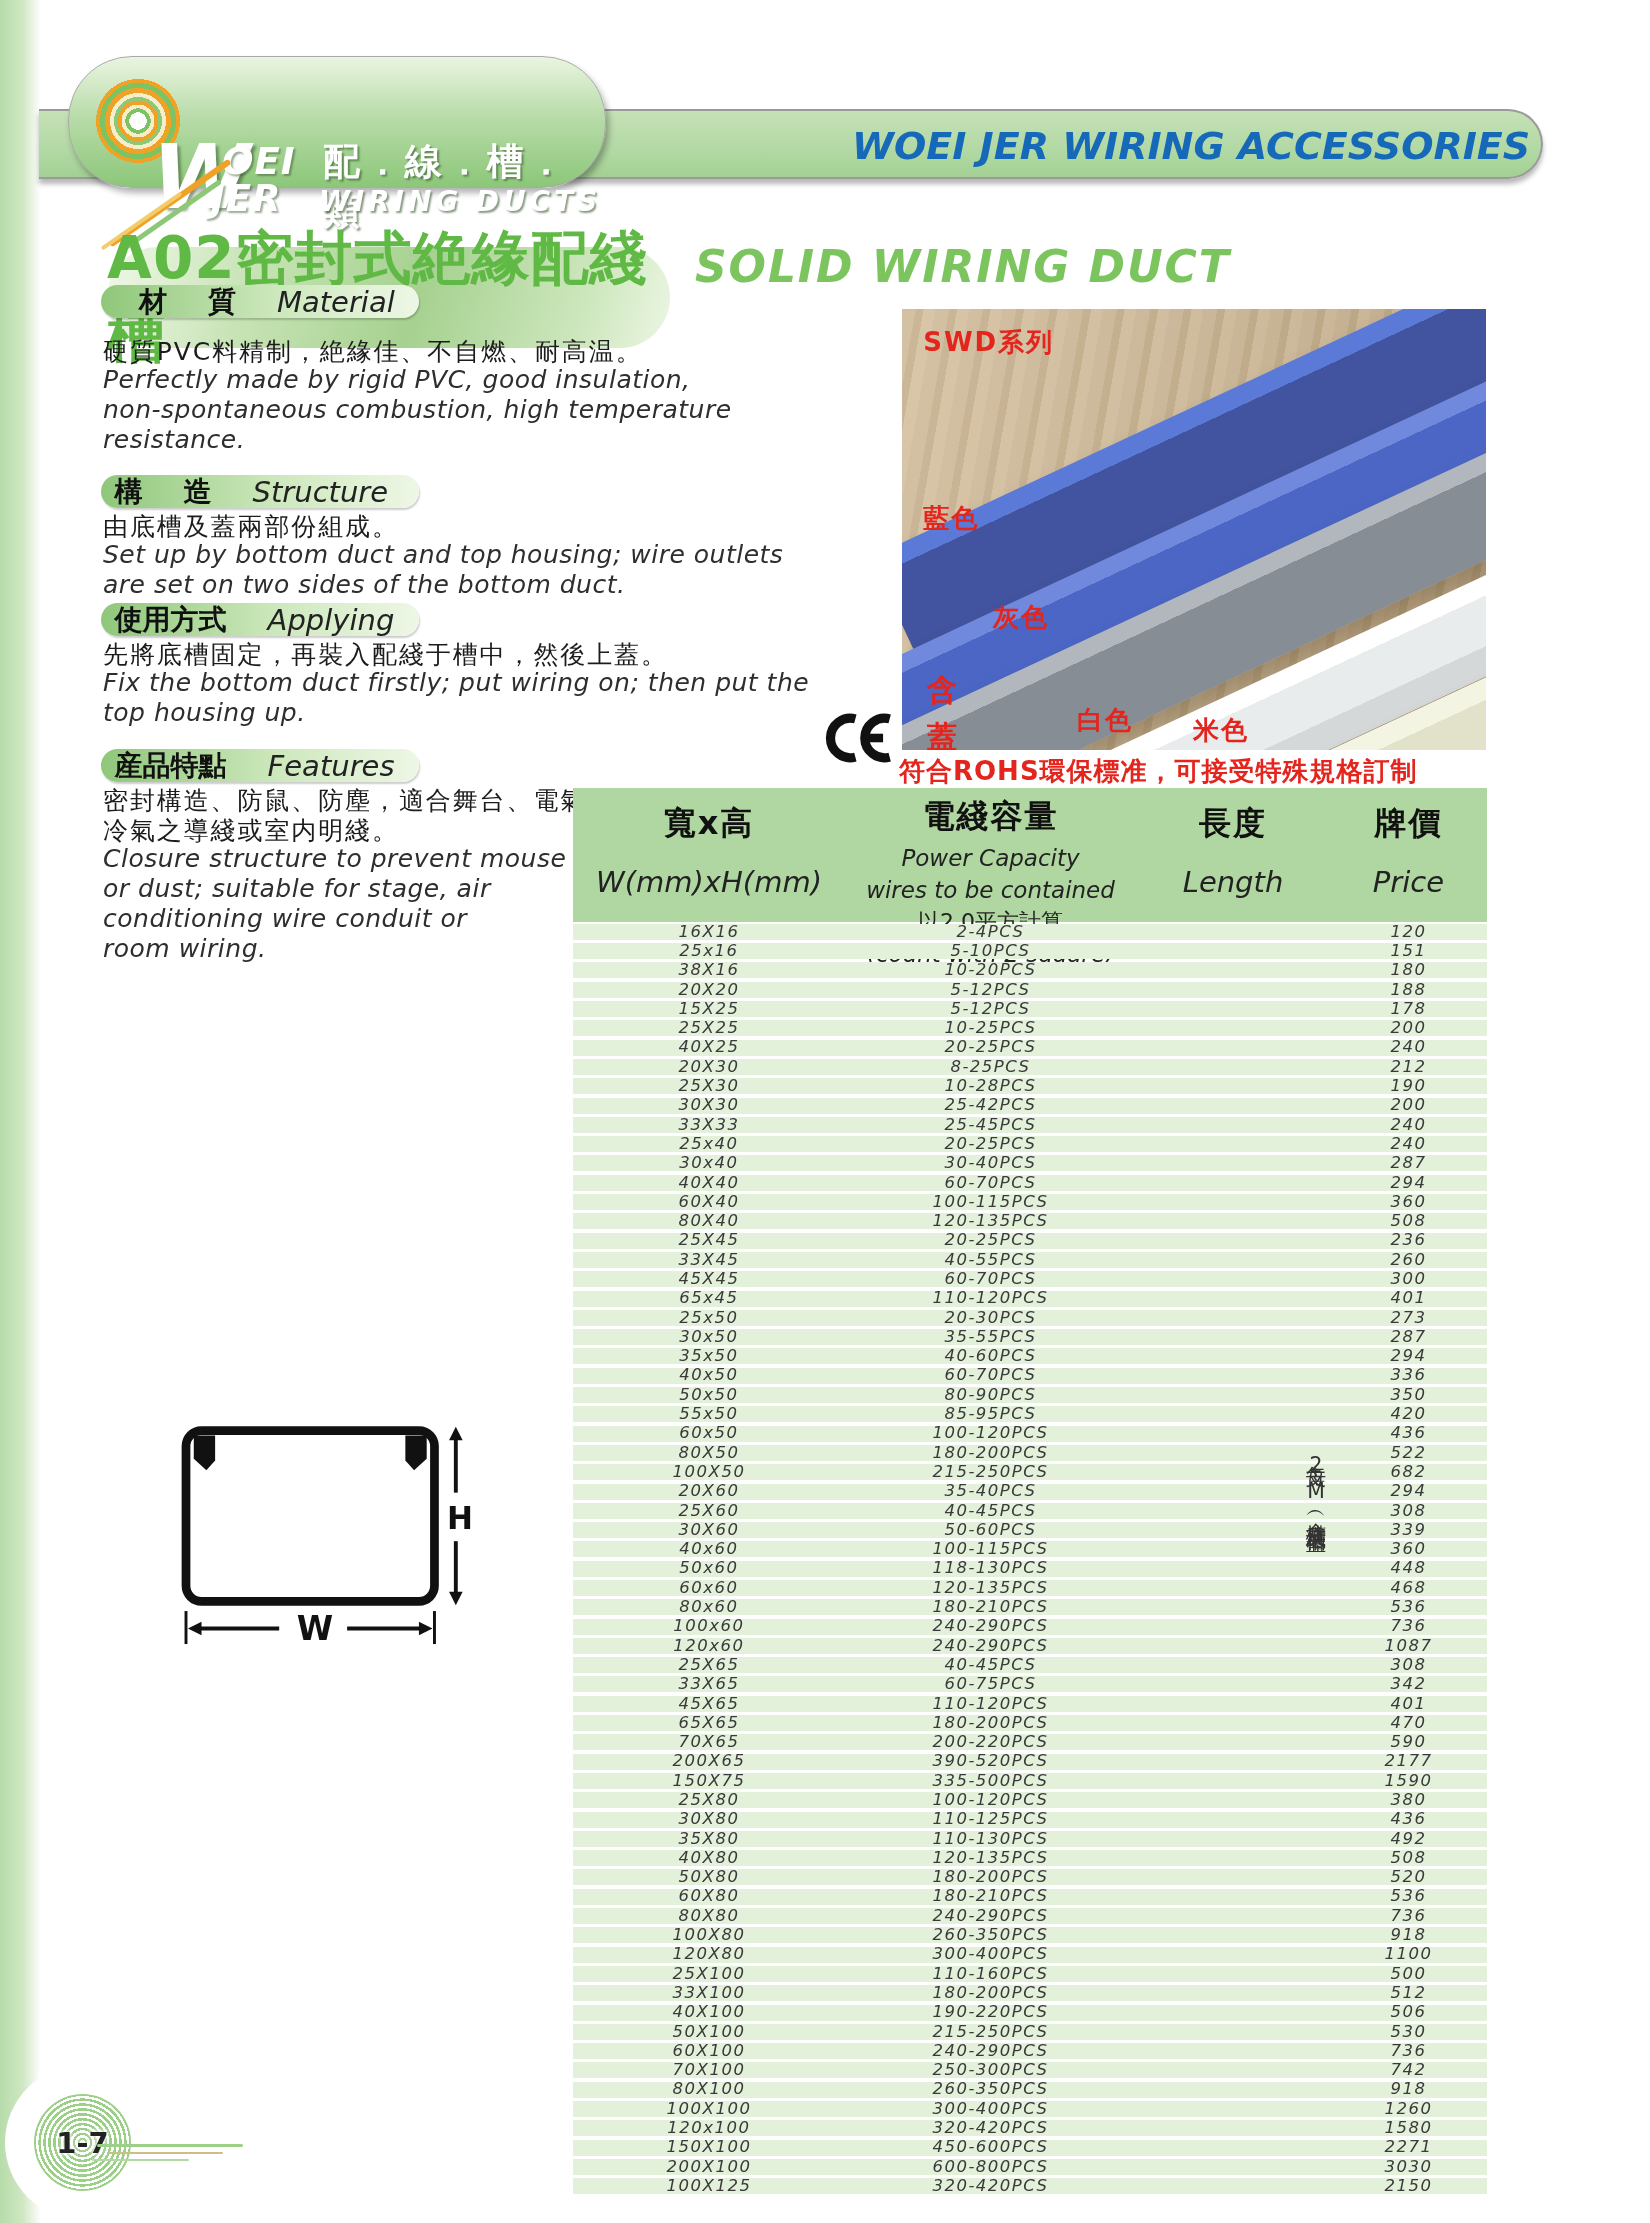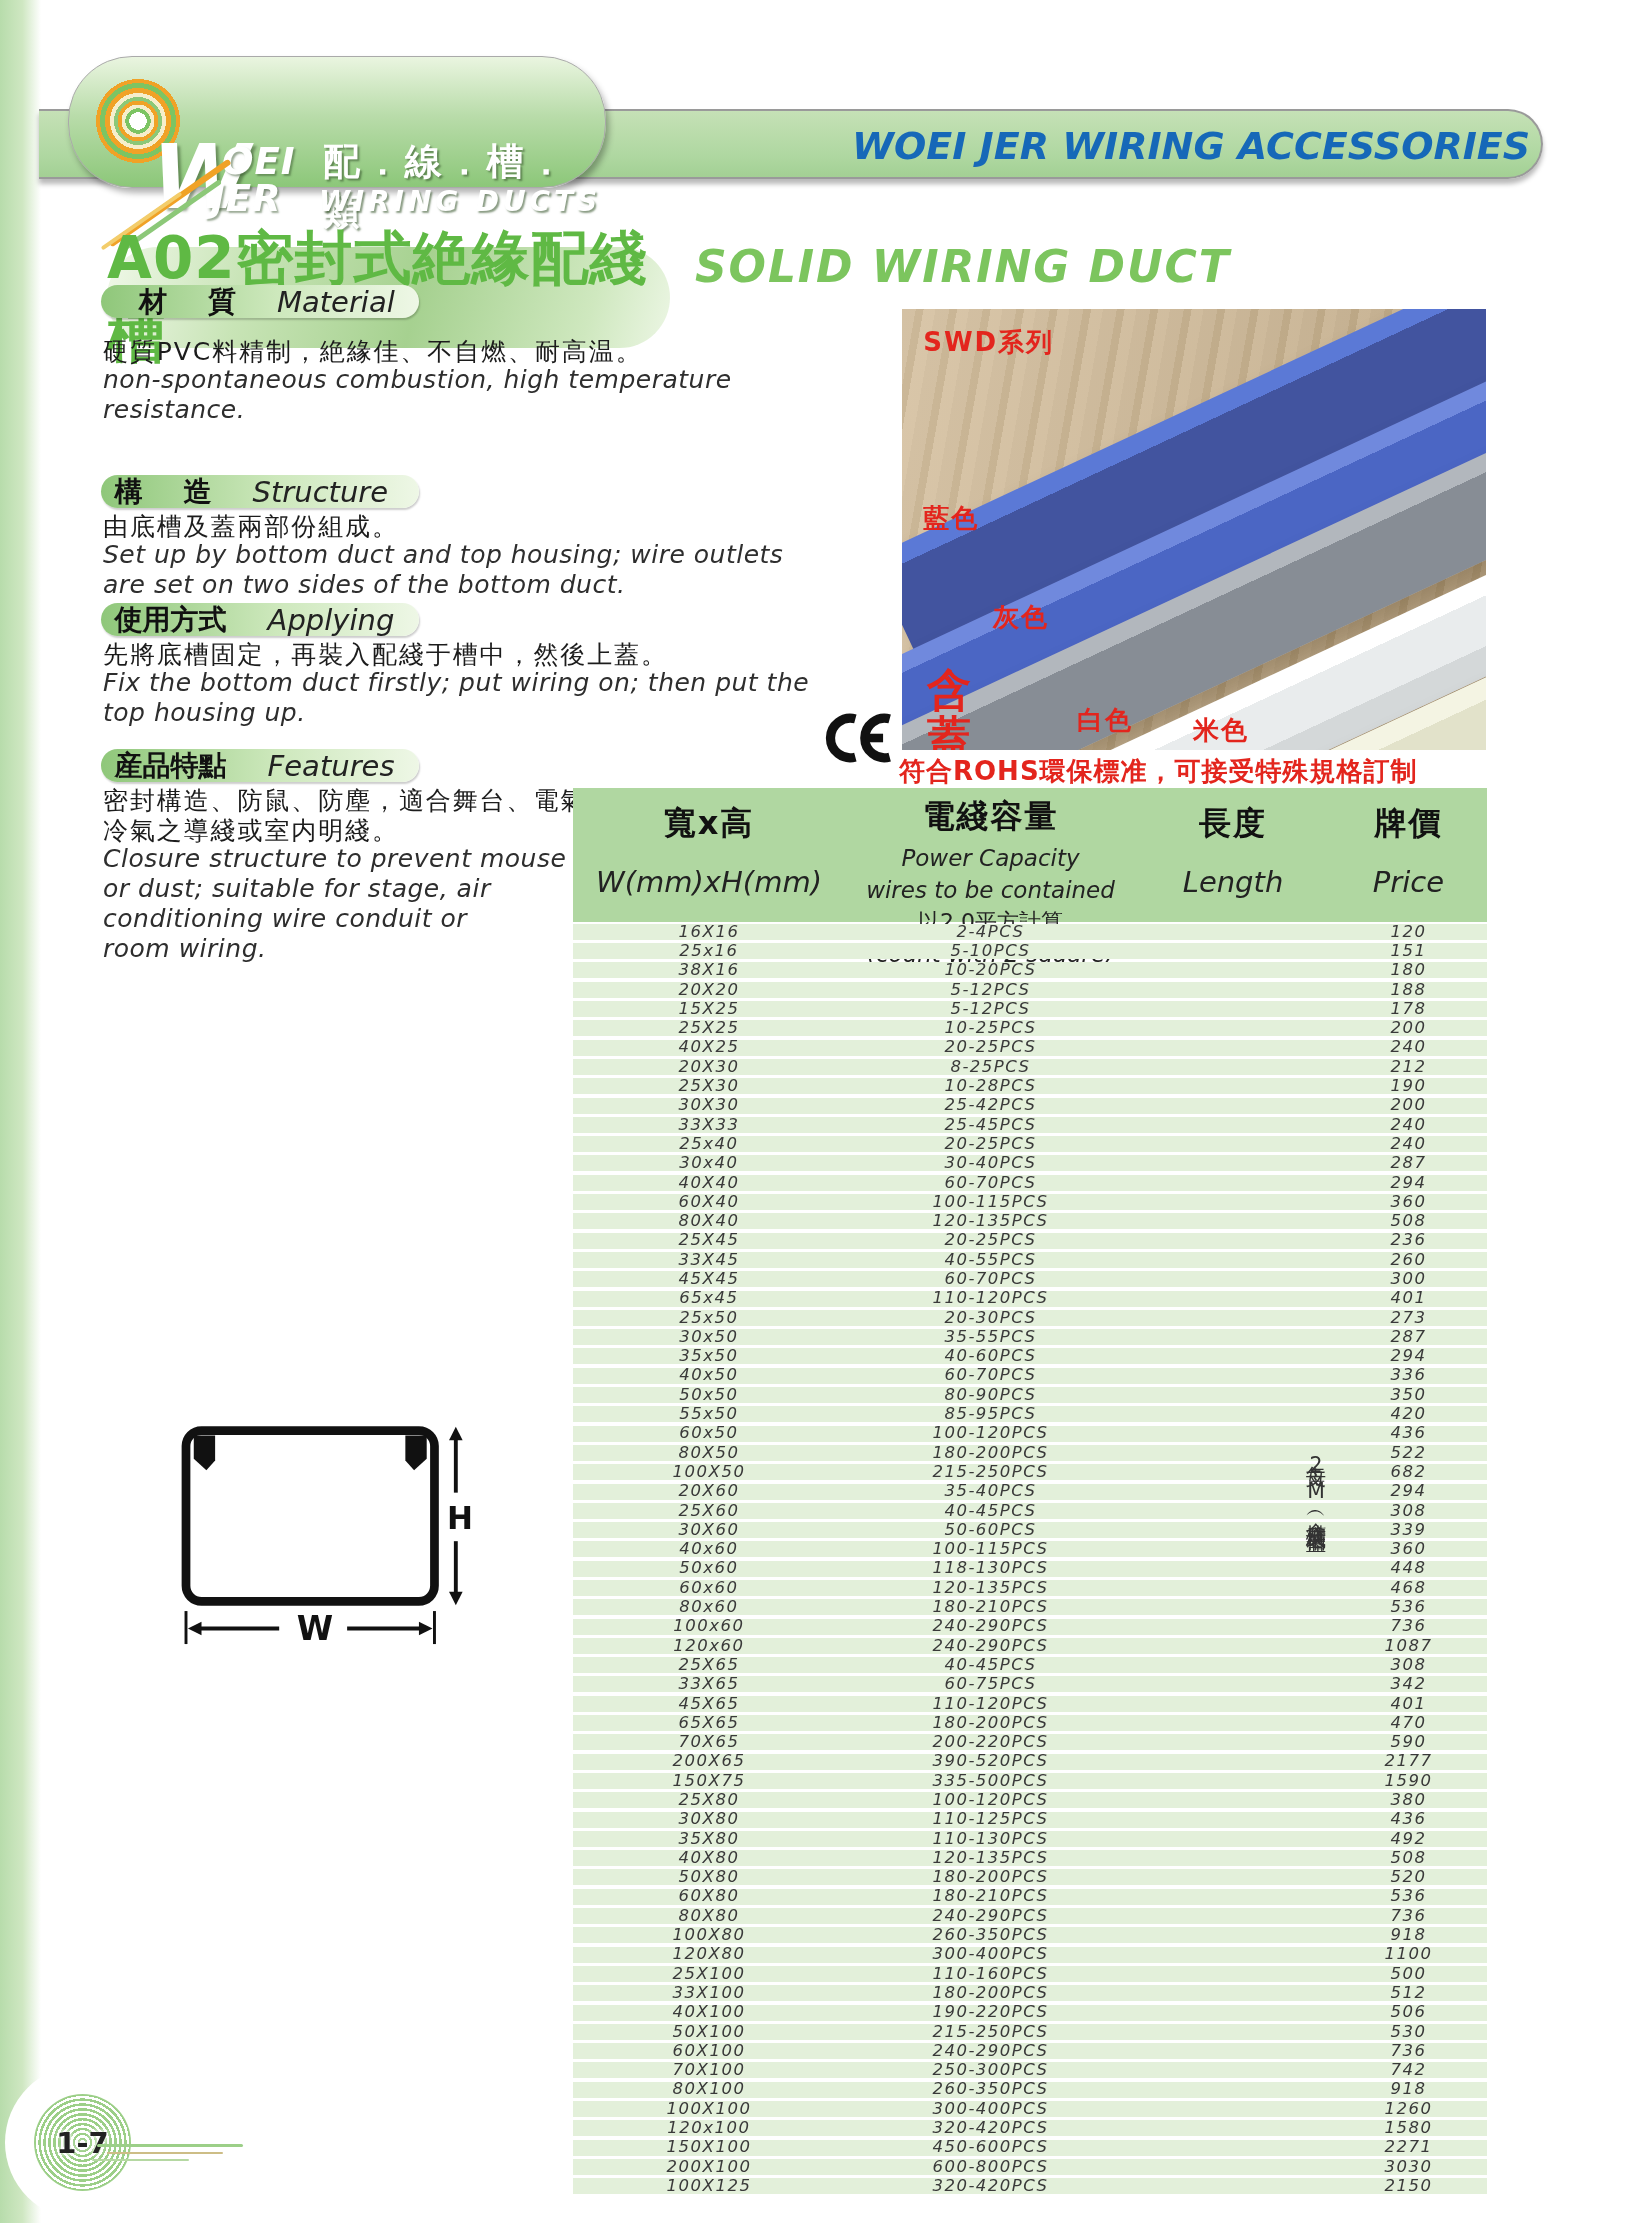--- a/index.html
+++ b/index.html
@@ -84,21 +84,21 @@
   .duct-white{left:-19.4px;top:371px;width:776px;height:92px;
     background:linear-gradient(180deg,#ffffff 0 20%,#e9eced 20% 70%,#d4d8d9 70% 100%);}
   .duct-beige{left:150px;top:427px;width:631px;height:68px;
     background:linear-gradient(180deg,#f4f4e3 0 30%,#e2e2ca 30% 100%);}
   .photo-label{position:absolute;color:#e3251d;font-size:26px;font-weight:bold;letter-spacing:1.9px;z-index:5;}
   .lbl-series{left:21.3px;top:15.5px;}
   .lbl-blue{left:21.3px;top:192px;}
   .lbl-gray{left:91px;top:291px;}
   .lbl-white{left:175px;top:394px;}
   .lbl-beige{left:291px;top:404px;}
-  .lbl-cover{left:25px;top:357px;font-size:44px;line-height:47px;width:50px;
+  .lbl-cover{left:25px;top:357px;font-size:30px;line-height:47px;width:50px;
     font-weight:bold;letter-spacing:0;}
 
   .rohs{position:absolute;left:899px;top:754px;font-size:26px;font-weight:bold;color:#e3251d;
     letter-spacing:1px;white-space:nowrap;}
 
   
   .table{position:absolute;left:573px;top:788px;width:914px;}
   .thead{position:relative;width:914px;height:134px;background:#b0d7a1;}
   .hc{position:absolute;top:0;height:134px;display:flex;flex-direction:column;align-items:center;gap:6px;}
   .hc0{left:0;width:272px;}
@@ -160,20 +160,21 @@
     <span class="title-text">A02密封式絶緣配綫槽</span>
   </div>
   <div class="solid-title">SOLID WIRING DUCT</div>
 
   <div class="sec-pill" style="top:285px;justify-content:center;">
     <span class="cjk spread">材質</span>
     <span class="en">Material</span>
   </div>
   <div class="sec-body" style="top:335px;">
     <div class="line cjk">硬質PVC料精制，絶緣佳、不自燃、耐高温。</div>
+    <div class="line en">Perfectly made by rigid PVC, good insulation,</div>
     <div class="line en">non-spontaneous combustion, high temperature</div>
     <div class="line en">resistance.</div>
   </div>
 
   <div class="sec-pill" style="top:475px;">
     <span class="cjk spread">構造</span>
     <span class="en">Structure</span>
   </div>
   <div class="sec-body" style="top:510px;">
     <div class="line cjk">由底槽及蓋兩部份組成。</div>

